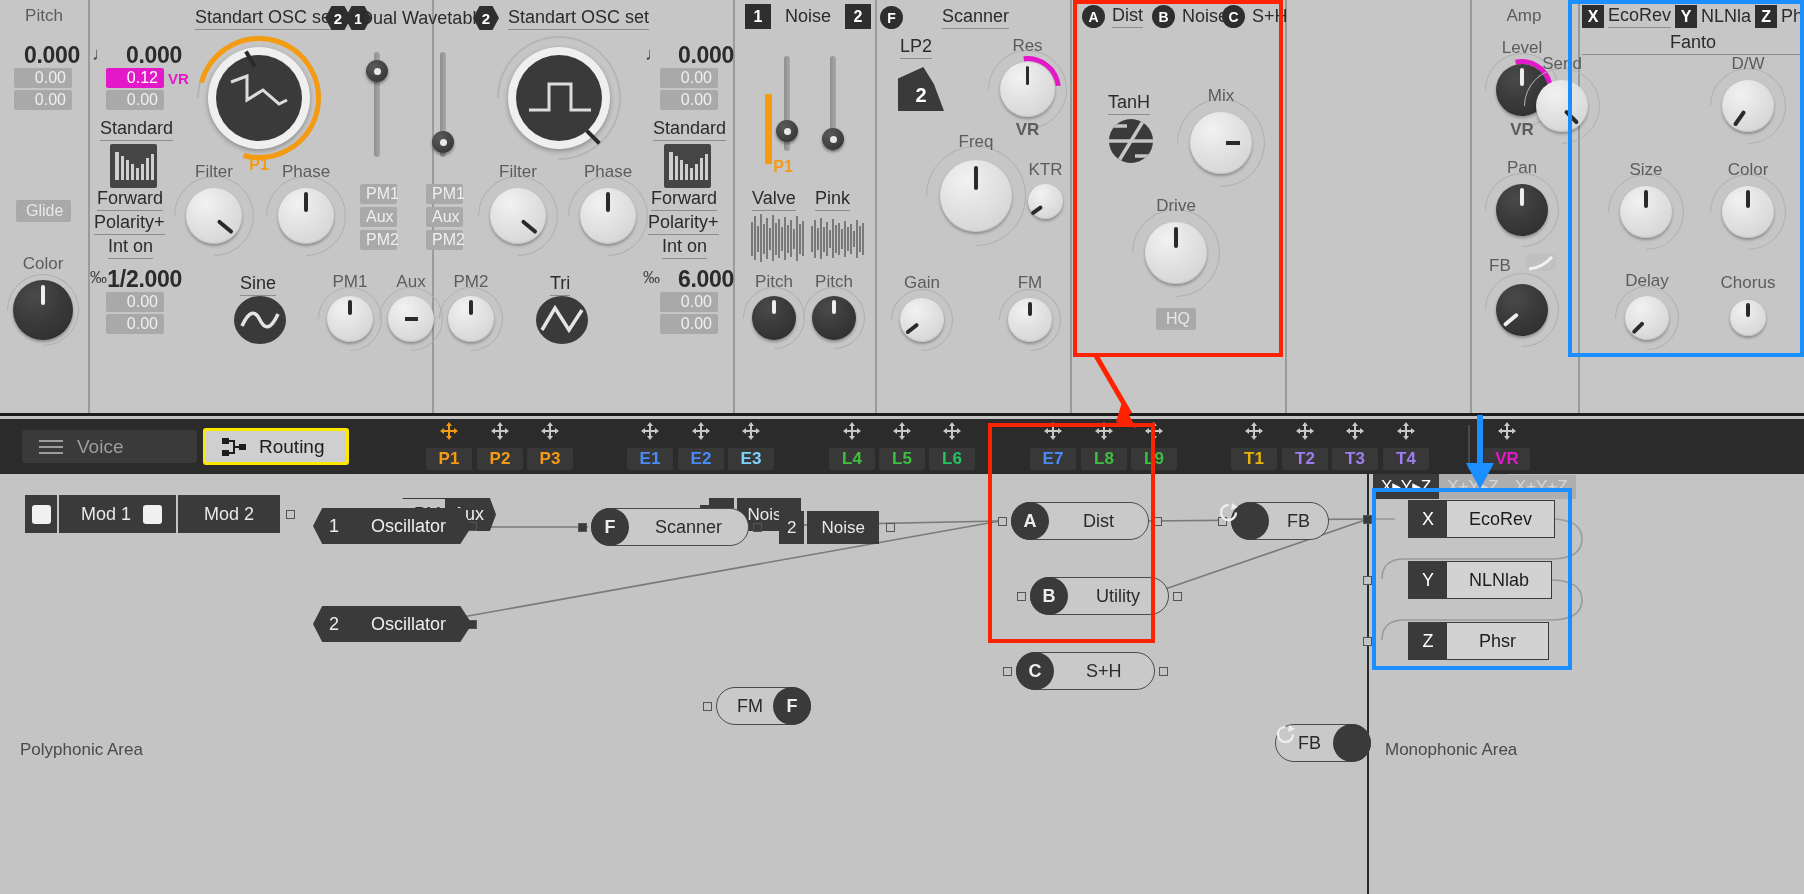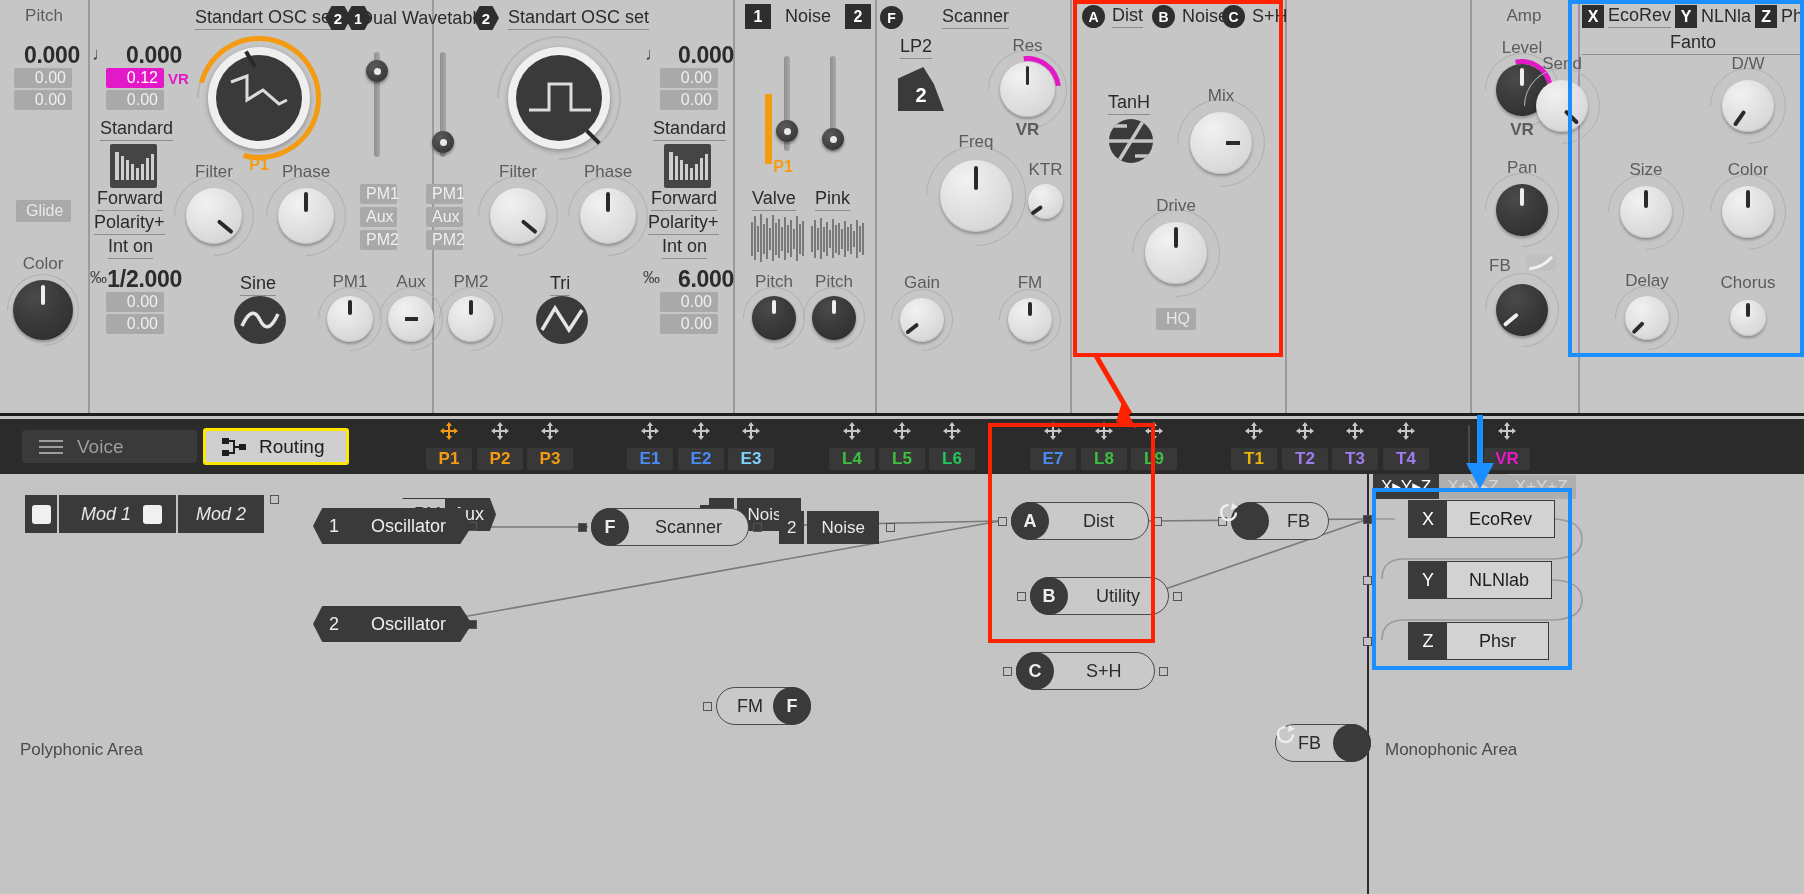--- a/index.html
+++ b/index.html
@@ -843,31 +843,31 @@
     </g>
     <g stroke="#9a9a9a" stroke-width="1.6" fill="none">
       <path d="M1368 45 L1395 45"></path>
       <path d="M1550 45 Q1582 45 1582 65 Q1582 85 1550 85 L1404 85 Q1382 85 1382 105"></path>
       <path d="M1550 106 Q1582 106 1582 126 Q1582 146 1550 146 L1404 146 Q1382 146 1382 166"></path>
     </g>
     <line x1="1368" y1="0" x2="1368" y2="420" stroke="#2b2b2b" stroke-width="2"></line>
   </svg>
 
   <div class="node" style="left:25px;top:495px;"></div>
-  <div style="position:absolute;left:25px;top:21px;display:flex;align-items:flex-start;font-style:italic;">
+  <div style="position:absolute;left:25px;top:21px;display:flex;align-items:center;">
     <div class="darkbox" style="width:32px;">
       <span style="width:19px;height:19px;background:#f0f0f0;border-radius:3px;display:block;"></span>
     </div>
     <div class="darkbox" style="width:2px;background:#c4c4c4;"></div>
     <div class="darkbox" style="padding:0 14px 0 22px;">
       <span>Mod 1</span>
       <span style="width:19px;height:19px;background:#f0f0f0;border-radius:3px;display:block;margin-left:12px;"></span>
     </div>
     <div class="darkbox" style="width:2px;background:#c4c4c4;"></div>
-    <div class="darkbox" style="padding:0 18px;">
+    <div class="darkbox" style="padding:0 26px;">
       <span>Mod 2</span>
     </div>
     <span class="port" style="margin-left:6px;"></span>
   </div>
 
   <div style="position:absolute;left:384px;top:24px;display:flex;align-items:center;">
     <span class="port" style="margin-right:4px;"></span>
     <div style="display:flex;align-items:center;height:33px;">
       <span style="display:flex;align-items:center;padding:0 4px 0 16px;height:33px;border:1.5px solid #3a3a3a;border-right:none;clip-path:polygon(12% 0,100% 0,100% 100%,12% 100%,0 50%);font-size:18px;color:#2b2b2b;">PM</span>
       <span style="display:flex;align-items:center;padding:0 12px 0 8px;height:33px;background:#3a3a3a;color:#eee;clip-path:polygon(0 0,88% 0,100% 50%,88% 100%,0 100%);font-size:18px;">Aux</span>

